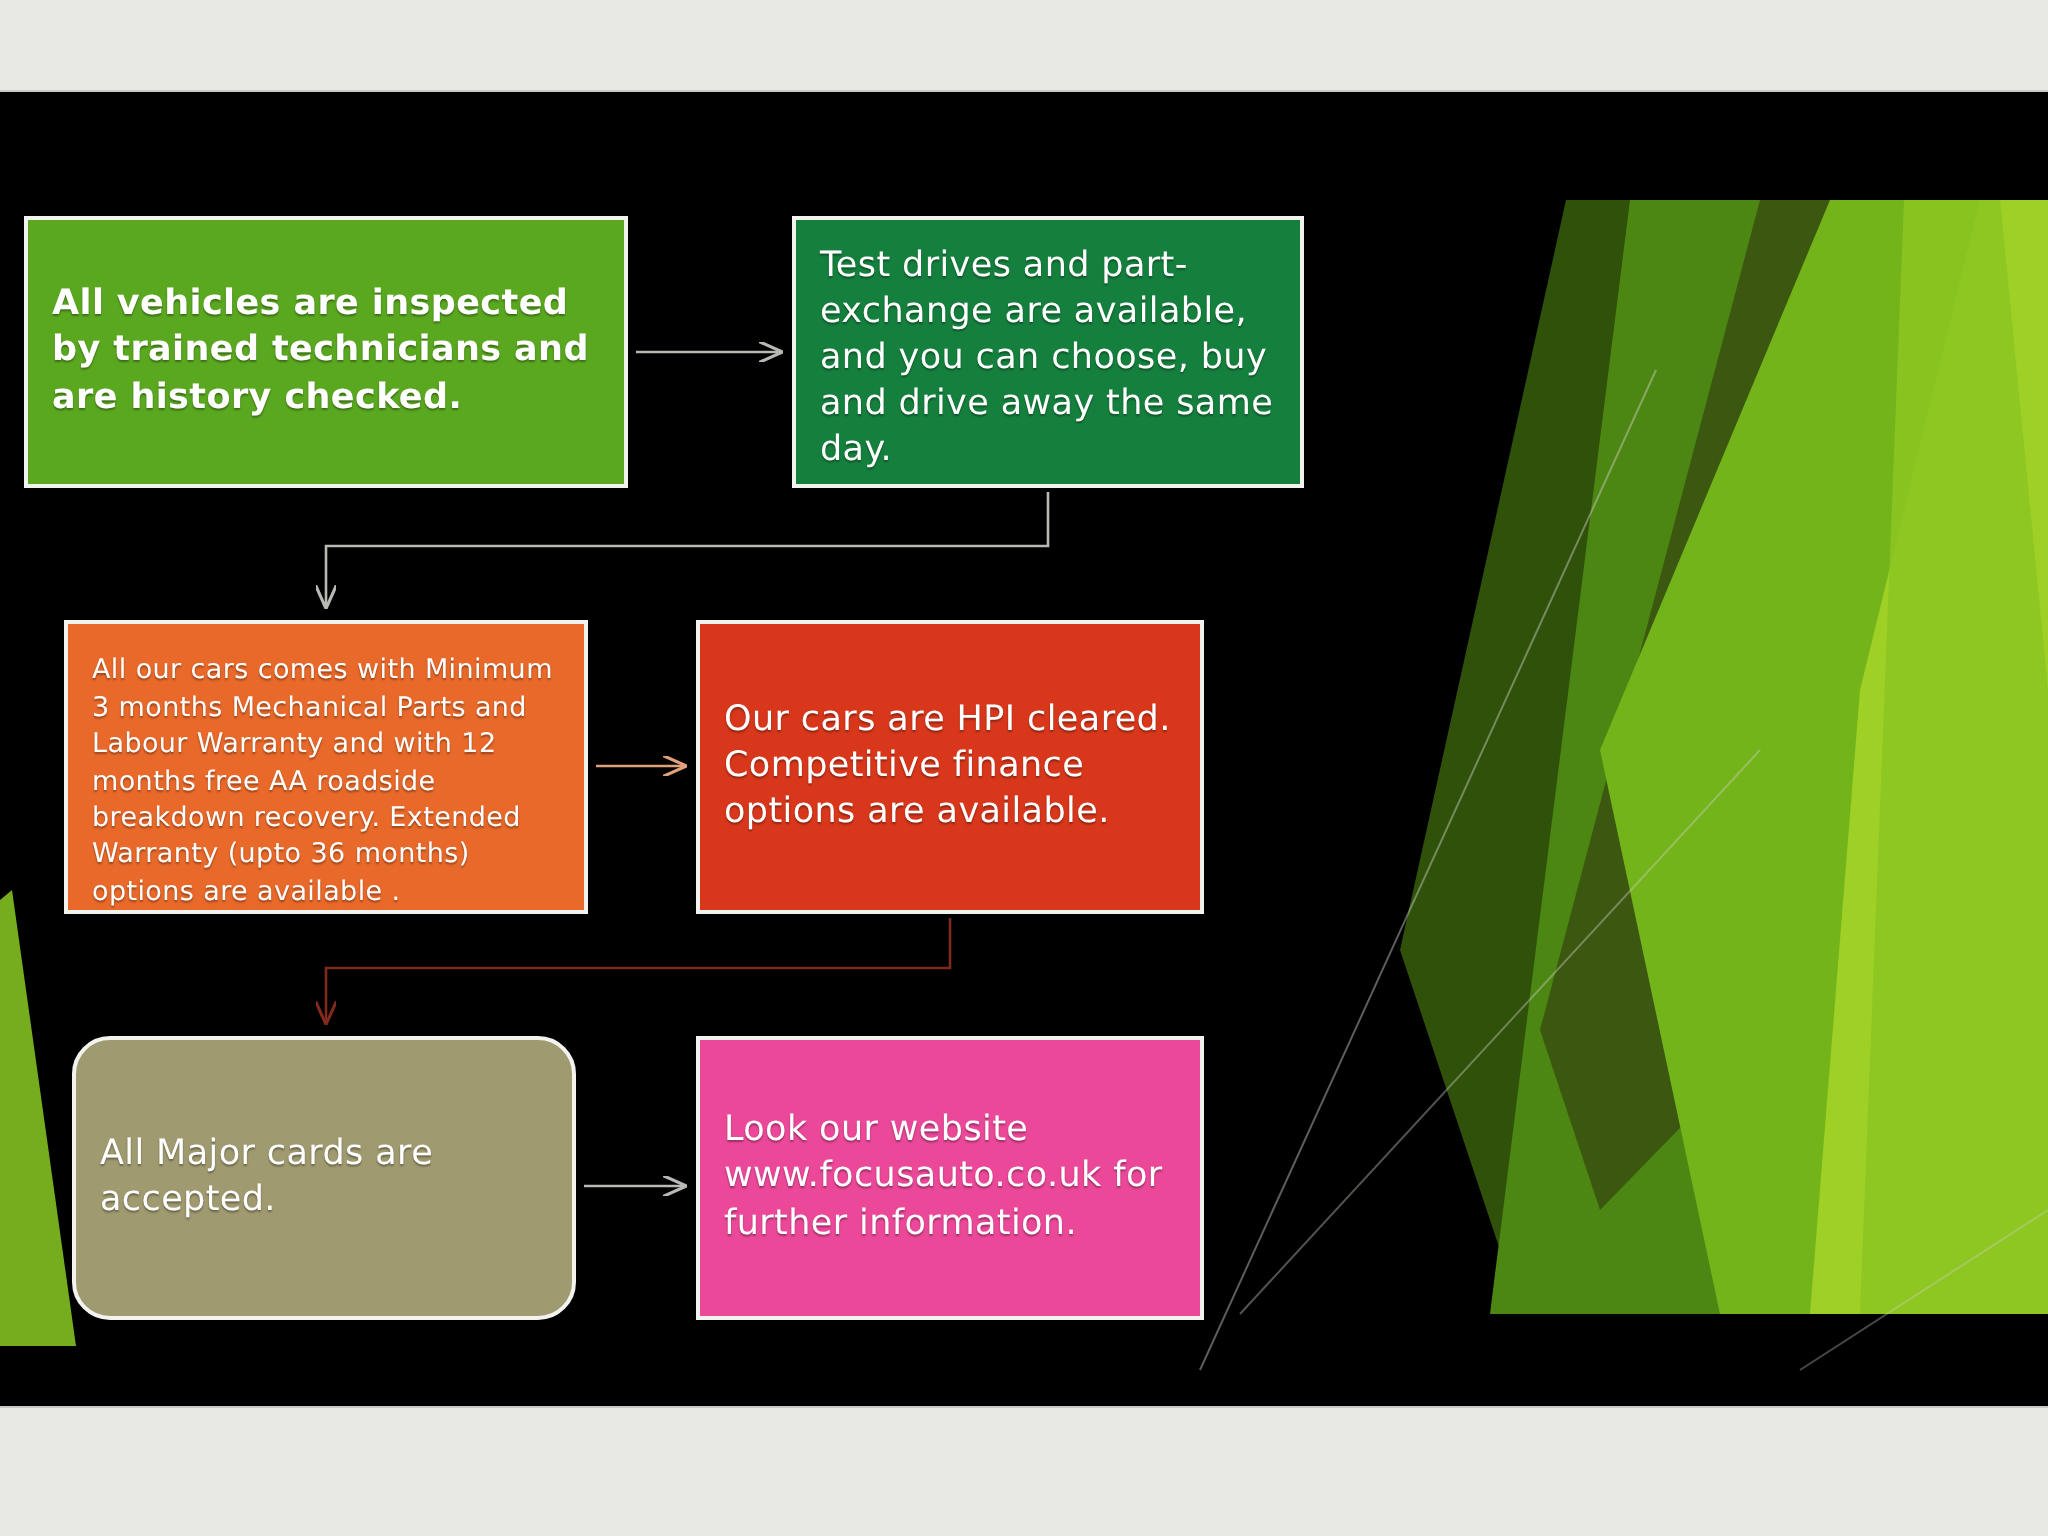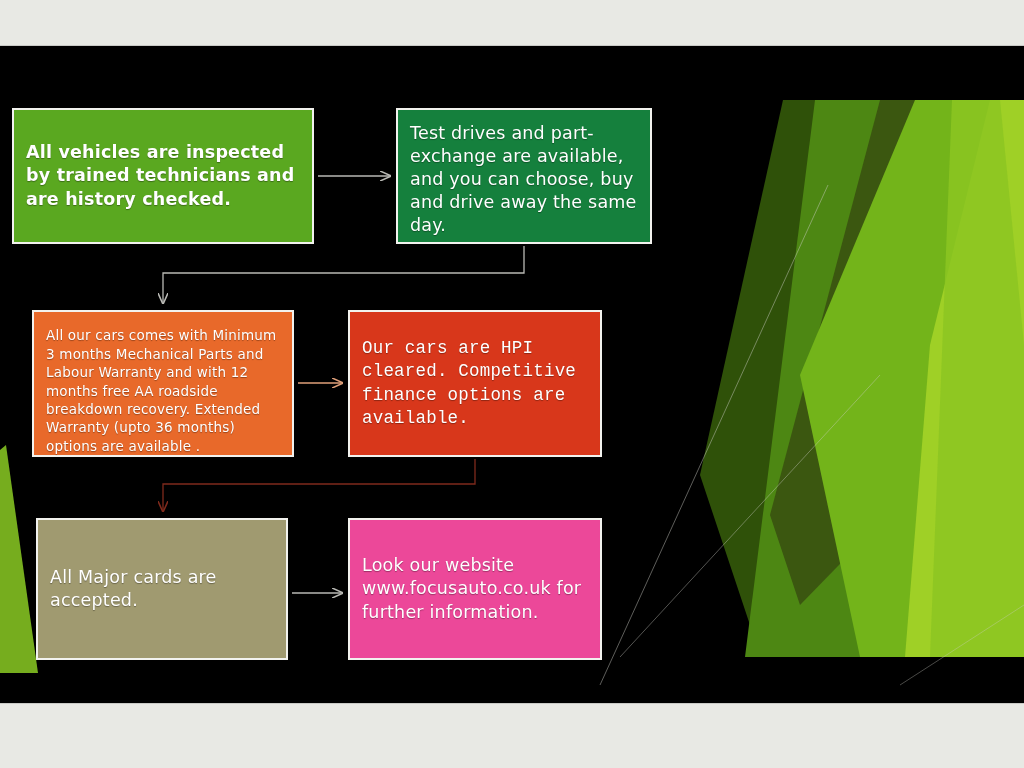--- a/index.html
+++ b/index.html
@@ -45,22 +45,22 @@
     padding:0 12px;
     line-height:1.32;
     white-space:pre-line;
     text-shadow:0 1px 1px rgba(0,0,0,.35);
   }
   .box.b1{left:12px;  top:63px;  width:302px;height:136px;background:#5aa820;font-size:17.5px;font-weight:bold;}
   .box.b2{left:396px; top:63px;  width:256px;height:136px;background:#15803d;font-size:17.5px;align-items:flex-start;}
   .box.b2 .txt{padding-top:12px;}
   .box.b3{left:32px;  top:265px; width:262px;height:147px;background:#e8692a;font-size:13.5px;align-items:flex-end;}
   .box.b3 .txt{padding-top:8px;line-height:1.36;}
-  .box.b4{left:348px; top:265px; width:254px;height:147px;background:#d8371b;font-size:17.5px;font-family:Liberation Mono, monospace;}
-  .box.b5{left:36px;  top:473px; width:252px;height:142px;background:#a09a70;font-size:17.5px;}
+  .box.b4{left:348px; top:265px; width:254px;height:147px;background:#d8371b;font-size:17.5px;}
+  .box.b5{left:36px;  top:473px; width:252px;height:142px;background:#a09a70;font-size:17.5px;border-radius:19px;}
   .box.b6{left:348px; top:473px; width:254px;height:142px;background:#ec4899;font-size:17.5px;}
 </style>
 </head>
 <body>
 
 <div id="stage">
 
   <div class="letterbox top"></div>
 
   <div id="slide">

